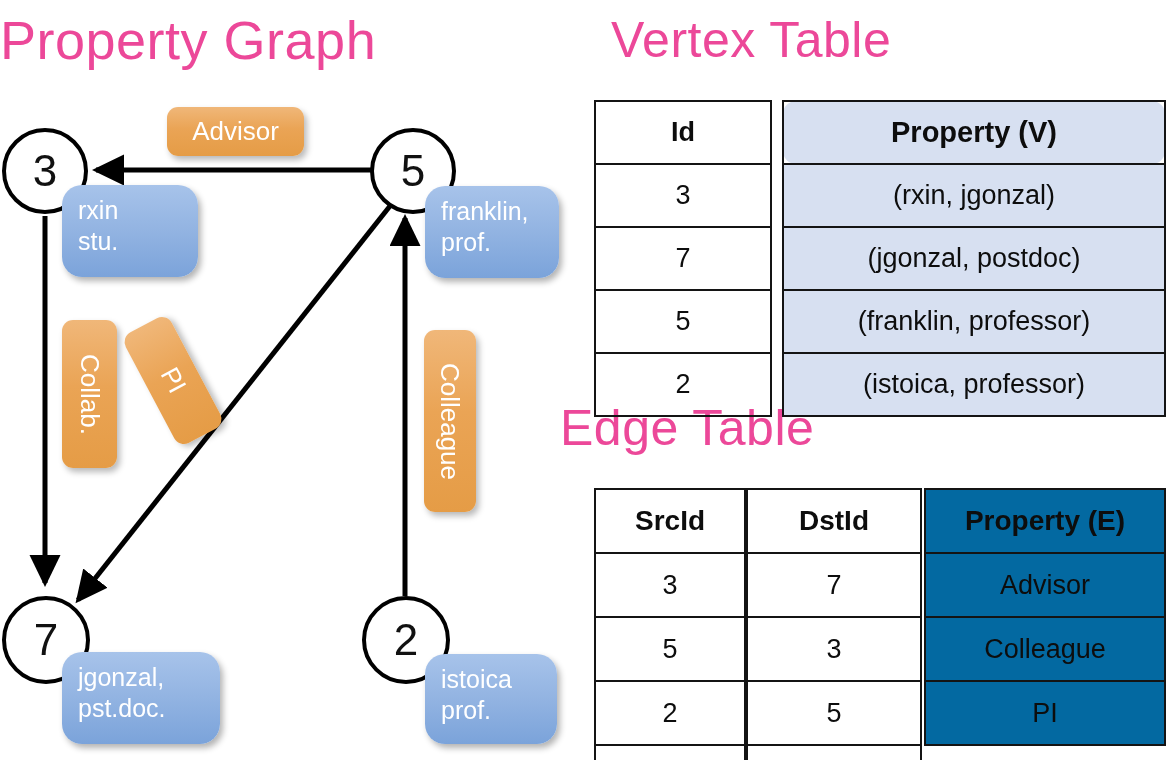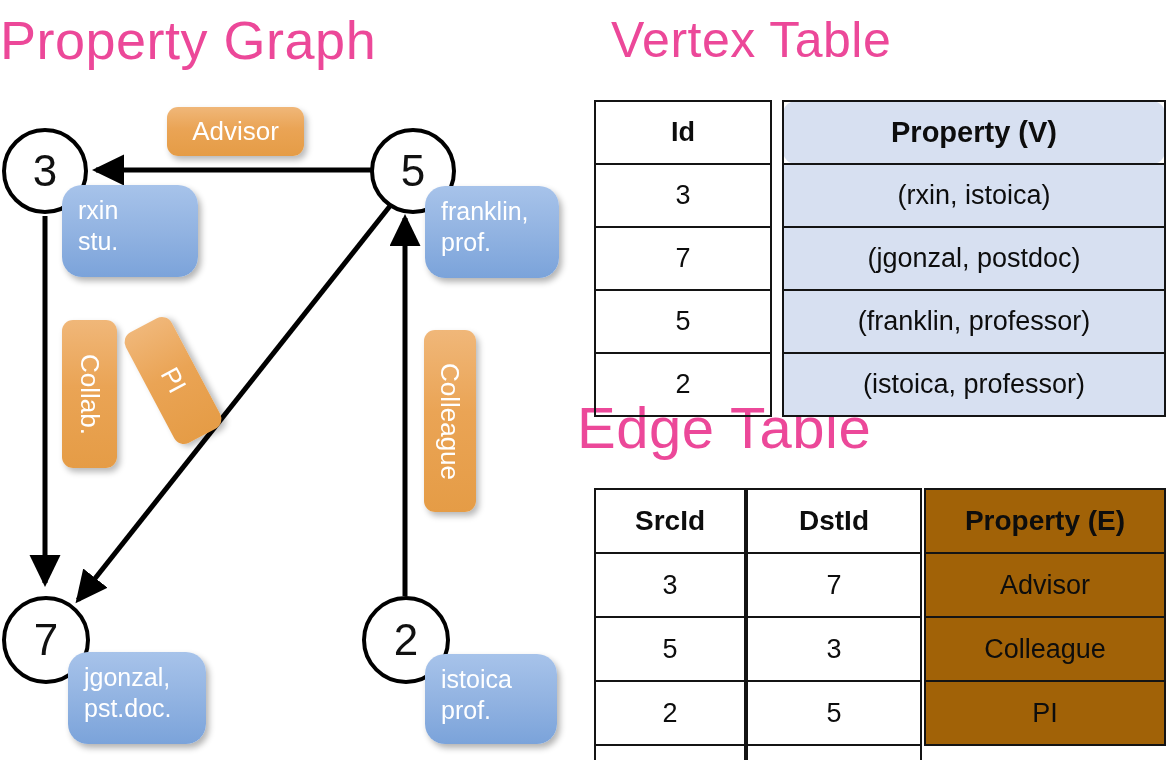--- a/index.html
+++ b/index.html
@@ -30,22 +30,22 @@
     left: 0; top: 8px; width: 585px;
     font-size: 54px;
     line-height: 64px;
   }
   #title-vertex-table {
     left: 611px; top: 10px; width: 585px;
     font-size: 50px;
     line-height: 60px;
   }
   #title-edge-table {
-    left: 577px; top: 398px; width: 585px;
-    font-size: 58px;
+    left: 560px; top: 398px; width: 585px;
+    font-size: 50px;
     line-height: 60px;
   }
 
   
   #graph-panel {
     position: absolute;
     left: 0; top: 0;
     width: 585px; height: 760px;
   }
   #graph-edges {
@@ -142,21 +142,21 @@
   #vertex-prop-table td { background: #d7e0f1; }
   #vertex-prop-table td.hdr { font-size: 29px; border-radius: 13px; }
 
   
   #edge-src-table  { left: 594px; top: 488px; width: 152px; }
   #edge-dst-table  { left: 746px; top: 488px; width: 176px; }
   #edge-prop-table { left: 924px; top: 488px; width: 242px; }
   #edge-src-table td, #edge-dst-table td, #edge-prop-table td {
     height: 54px; font-size: 27px;
   }
-  #edge-prop-table td { background: #a16207; }
+  #edge-prop-table td { background: #0369a1; }
   #edge-prop-table td.hdr { font-size: 28px; }
   #edge-src-table td.hdr, #edge-dst-table td.hdr { font-size: 28px; }
 </style>
 </head>
 <body>
 
 <div class="title" id="title-property-graph">Property Graph</div>
 
 <div class="title" id="title-vertex-table">Vertex Table</div>
 
@@ -188,21 +188,21 @@
   <div class="vchip" id="vchip-3" style="left:62px; top:185px; width:136px; height:92px;">
     <div>rxin</div>
     <div>stu.</div>
   </div>
 
   <div class="vchip" id="vchip-5" style="left:425px; top:186px; width:134px; height:92px;">
     <div>franklin,</div>
     <div>prof.</div>
   </div>
 
-  <div class="vchip" id="vchip-7" style="left:68px; top:652px; width:138px; height:92px;">
+  <div class="vchip" id="vchip-7" style="left:62px; top:652px; width:158px; height:92px;">
     <div>jgonzal,</div>
     <div>pst.doc.</div>
   </div>
 
   <div class="vchip" id="vchip-2" style="left:425px; top:654px; width:132px; height:90px;">
     <div>istoica</div>
     <div>prof.</div>
   </div>
 
   <div class="echip" id="echip-advisor">
@@ -241,21 +241,21 @@
     </tr>
   </tbody>
 </table>
 
 <table class="tbl" id="vertex-prop-table">
   <tbody>
     <tr>
       <td class="hdr">Property (V)</td>
     </tr>
     <tr>
-      <td>(rxin, istoica)</td>
+      <td>(rxin, jgonzal)</td>
     </tr>
     <tr>
       <td>(jgonzal, postdoc)</td>
     </tr>
     <tr>
       <td>(franklin, professor)</td>
     </tr>
     <tr>
       <td>(istoica, professor)</td>
     </tr>

